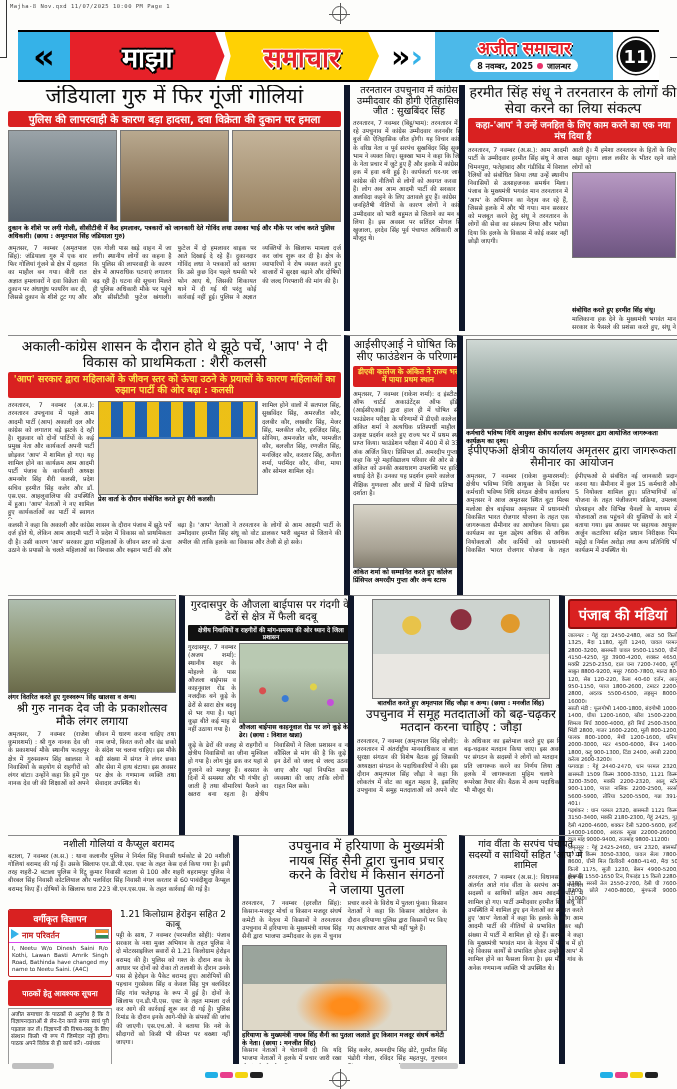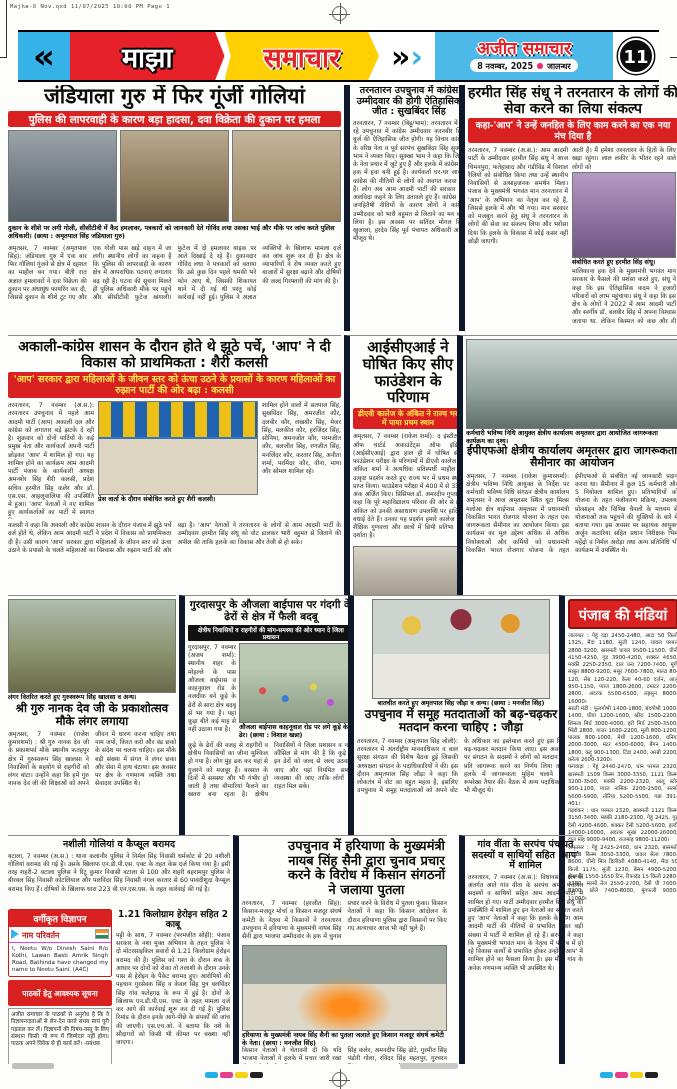--- a/index.html
+++ b/index.html
@@ -40,21 +40,21 @@
   .mh-dot{width:6px;height:6px;border-radius:50%;background:#e8326b;display:inline-block;}
   .mh-pgwrap{width:46px;display:flex;align-items:center;justify-content:center;background:#fff;}
   .mh-pg{width:36px;height:36px;background:#0d0d0d;border-radius:50%;color:#fff;font-size:18px;
          font-weight:bold;display:flex;align-items:center;justify-content:center;
          box-shadow:inset 0 0 0 2px #fff,0 0 0 1.5px #0d0d0d;}
   
   .frame{top:85px;left:8px;width:661px;height:992px;}
   .story{position:absolute;overflow:hidden;}
   .rule-l{border-left:6px solid #0f172a;padding-left:3px;}
   .rule-t{border-top:1px solid #8a8a8a;padding-top:3px;}
-  .hl{font-weight:bold;color:#0b0b0b;text-align:center;line-height:1.12;margin:0 0 2px;}
+  .hl{font-weight:normal;color:#0b0b0b;text-align:center;line-height:1.12;margin:0 0 2px;}
   .banner{background:#d92121;color:#fff;font-weight:bold;text-align:center;border-radius:2px;
           padding:2px 3px;line-height:1.15;margin:2px 0 3px;}
   .banner.yel{color:#ffe84d;}
   .blkband{background:#111;color:#fff;font-weight:bold;text-align:center;border-radius:1px;
            padding:1px 2px;line-height:1.2;margin:1px 0 2px;}
   .body-txt{font-size:6.2px;line-height:1.33;text-align:justify;color:#222;overflow:hidden;}
   .cap{font-size:6.4px;font-weight:bold;line-height:1.25;color:#000;overflow:hidden;}
   .cols2{column-count:2;column-gap:6px;}
   .cols4{column-count:4;column-gap:6px;}
   .ph{position:relative;border:1px solid #777;background:#c8bfae;}
@@ -154,42 +154,42 @@
   </div>
 
   <div class="story rule-l" style="left:451px;top:0;width:210px;height:246px;">
     <h2 class="hl" style="font-size:14px;">हरमीत सिंह संधू ने तरनतारन के लोगों की सेवा करने का लिया संकल्प</h2>
     <div class="banner" style="font-size:9px;">कहा-'आप' ने उन्हें जनहित के लिए काम करने का एक नया मंच दिया है</div>
     <div style="display:flex;gap:4px;">
       <div class="body-txt" style="width:100px;height:180px;">तरनतारन, 7 नवम्बर (अ.स.): आम आदमी पार्टी के उम्मीदवार हरमीत सिंह संधू ने आज चिमनपुरा, फतेहाबाद और गंडीविंड में विशाल रैलियों को संबोधित किया तथा उन्हें स्थानीय निवासियों से उत्साहजनक समर्थन मिला। पंजाब के मुख्यमंत्री भगवंत मान तरनतारन में 'आप' के अभियान का नेतृत्व कर रहे हैं, जिससे हलके में और भी गया। मान सरकार को मजबूत करने हेतु संधू ने तरनतारन के लोगों की सेवा का संकल्प लिया और भरोसा दिया कि हलके के विकास में कोई कसर नहीं छोड़ी जाएगी।</div>
       <div style="width:104px;">
         <div class="body-txt" style="height:26px;">आती है। मैं हमेशा तरनतारन के हितों के लिए खड़ा रहूंगा। लाल लकीर के भीतर रहने वाले लोगों को</div>
         <div class="ph ph-harmeet" style="height:84px;"></div>
-        <div class="cap" style="height:9px;">संबोधित करते हुए हरमीत सिंह संधू।</div>
+        <div class="cap" style="height:9px;margin-top:48px;">संबोधित करते हुए हरमीत सिंह संधू।</div>
         <div class="body-txt" style="height:56px;">मालिकाना हक देने के मुख्यमंत्री भगवंत मान सरकार के फैसले की प्रशंसा करते हुए, संधू ने कहा कि इस ऐतिहासिक कदम ने हजारों परिवारों को लाभ पहुंचाया। संधू ने कहा कि इस क्षेत्र के लोगों ने 2022 में आम आदमी पार्टी और स्वर्गीय डॉ. बलबीर सिंह में अपना विश्वास जताया था, लेकिन किस्मत को कुछ और ही मंजूर था, लेकिन अब हम अपने क्षेत्र को पीछे नहीं रहने देंगे। हम मान सरकार को मजबूत करेंगे और तरनतारन की हर समस्या को हल करने को प्राथमिकता देंगे।</div>
       </div>
     </div>
   </div>
 
   <div class="story rule-t" style="left:0;top:250px;width:333px;height:256px;">
     <h2 class="hl" style="font-size:14px;">अकाली-कांग्रेस शासन के दौरान होते थे झूठे पर्चे, 'आप' ने दी विकास को प्राथमिकता : शैरी कलसी</h2>
     <div class="banner yel" style="font-size:9.5px;">'आप' सरकार द्वारा महिलाओं के जीवन स्तर को ऊंचा उठने के प्रयासों के कारण महिलाओं का रुझान पार्टी की ओर बढ़ा : कलसी</div>
     <div style="display:flex;gap:4px;">
       <div class="body-txt" style="width:86px;height:118px;">तरनतारन, 7 नवम्बर (अ.स.): तरनतारन उपचुनाव में पहले आम आदमी पार्टी (आप) अकाली दल और कांग्रेस को लगातार बड़े झटके दे रही है। शुक्रवार को दोनों पार्टियों के कई प्रमुख नेता और कार्यकर्ता अपनी पार्टी छोड़कर 'आप' में शामिल हो गए। यह शामिल होने का कार्यक्रम आम आदमी पार्टी पंजाब के कार्यकारी अध्यक्ष अमनशेर सिंह शैरी कलसी, प्रदेश सचिव हरमीत सिंह कलेर और डॉ. एस.एस. आहलूवालिया की उपस्थिति में हुआ। 'आप' नेताओं ने नए शामिल हुए कार्यकर्ताओं का पार्टी में स्वागत किया।</div>
       <div style="width:160px;">
         <div class="ph ph-press" style="height:92px;"></div>
         <div class="cap" style="height:9px;">प्रेस वार्ता के दौरान संबोधित करते हुए शैरी कलसी।</div>
       </div>
       <div class="body-txt" style="flex:1;height:118px;">शामिल होने वालों में सतपाल सिंह, सुखविंदर सिंह, अमरजीत कौर, दलबीर कौर, लखबीर सिंह, मेजर सिंह, मलकीत कौर, हरजिंदर सिंह, सोनिया, अमनजोत कौर, परमजीत कौर, बलजीत सिंह, रणजीत सिंह, मनजिंदर कौर, करतार सिंह, अनीता शर्मा, परमिंदर कौर, वीना, माया और सोमल शामिल रहे।</div>
     </div>
     <div class="body-txt cols2" style="height:66px;margin-top:2px;">कलसी ने कहा कि अकाली और कांग्रेस शासन के दौरान पंजाब में झूठे पर्चे दर्ज होते थे, लेकिन आम आदमी पार्टी ने प्रदेश में विकास को प्राथमिकता दी है। उसी कारण 'आप' सरकार द्वारा महिलाओं के जीवन स्तर को ऊंचा उठाने के प्रयासों के चलते महिलाओं का विश्वास और रुझान पार्टी की ओर बढ़ा है। 'आप' नेताओं ने तरनतारन के लोगों से आम आदमी पार्टी के उम्मीदवार हरमीत सिंह संधू को वोट डालकर भारी बहुमत से जिताने की अपील की ताकि हलके का विकास और तेजी से हो सके।</div>
   </div>
 
   <div class="story rule-l rule-t" style="left:336px;top:250px;width:110px;height:256px;">
-    <h2 class="hl" style="font-size:15px;">आईसीएआई ने घोषित किए सीए फाउंडेशन के परिणाम</h2>
+    <h2 class="hl" style="font-size:11px;">आईसीएआई ने घोषित किए सीए फाउंडेशन के परिणाम</h2>
     <div class="banner yel" style="font-size:7.5px;">डीएवी कालेज के अंकित ने राज्य भर में पाया प्रथम स्थान</div>
     <div class="body-txt" style="height:112px;">अमृतसर, 7 नवम्बर (राकेश शर्मा): द इंस्टीट्यूट ऑफ चार्टर्ड अकाउंटेंट्स ऑफ इंडिया (आईसीएआई) द्वारा हाल ही में घोषित सीए फाउंडेशन परीक्षा के परिणामों में डीएवी कालेज के अंकित शर्मा ने अत्यधिक प्रतिस्पर्धी माहौल में उत्कृष्ट प्रदर्शन करते हुए राज्य भर में प्रथम स्थान प्राप्त किया। फाउंडेशन परीक्षा में 400 में से 337 अंक अर्जित किए। प्रिंसिपल डॉ. अमरदीप गुप्ता ने कहा कि पूरे महाविद्यालय परिवार की ओर से हम अंकित को उनकी असाधारण उपलब्धि पर हार्दिक बधाई देते हैं। उनका यह प्रदर्शन हमारे कालेज की शैक्षिक गुणवत्ता और छात्रों में छिपी प्रतिभा को दर्शाता है।</div>
     <div class="ph ph-group" style="height:62px;margin-top:2px;"></div>
     <div class="cap" style="height:17px;">अंकित शर्मा को सम्मानित करते हुए कॉलेज प्रिंसिपल अमरदीप गुप्ता और अन्य स्टाफ सदस्य।</div>
   </div>
 
   <div class="story rule-l rule-t" style="left:449px;top:250px;width:212px;height:256px;">
     <div class="ph ph-seminar" style="height:88px;"></div>
     <div class="cap" style="height:16px;">कर्मचारी भविष्य निधि आयुक्त क्षेत्रीय कार्यालय अमृतसर द्वारा आयोजित जागरूकता कार्यक्रम का दृश्य।</div>
     <h2 class="hl" style="font-size:11px;">ईपीएफओ क्षेत्रीय कार्यालय अमृतसर द्वारा जागरूकता सैमीनार का आयोजन</h2>

